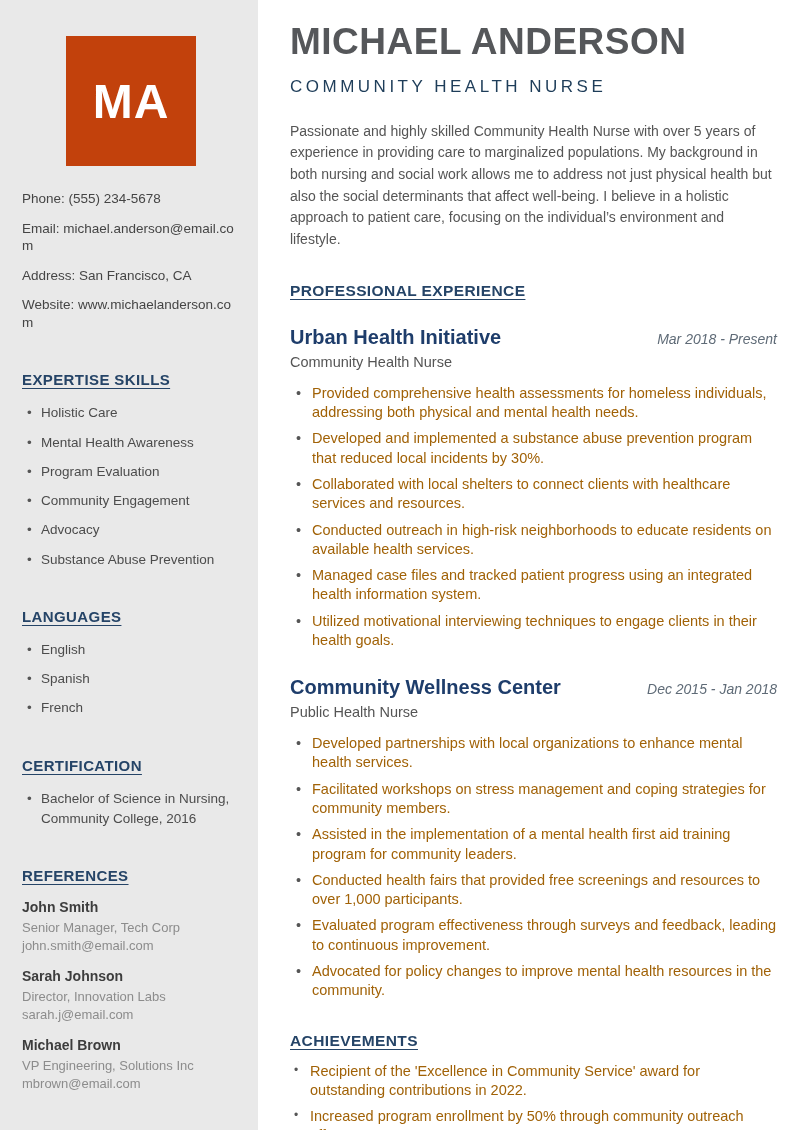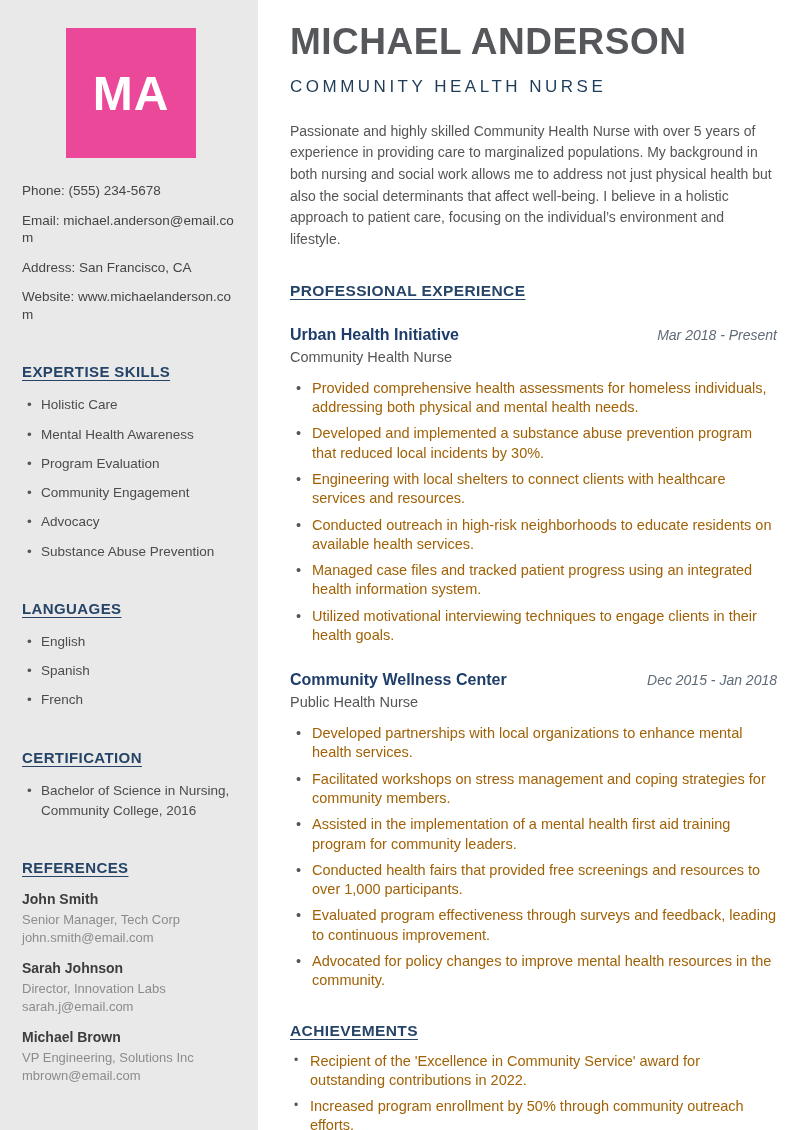--- a/index.html
+++ b/index.html
@@ -13,25 +13,25 @@
   .page { display: flex; width: 800px; height: 1130px; overflow: hidden; }
 
   
   .sidebar {
     width: 258px; flex-shrink: 0;
     background: #e9e9e9;
     padding: 24px 18px 20px 22px;
   }
   .avatar {
     width: 130px; height: 130px;
-    background: #ec4899;
+    background: #c2410c;
     color: #fff;
     display: flex; align-items: center; justify-content: center;
     font-size: 48px; font-weight: bold; letter-spacing: 1px;
-    margin: 4px auto;
+    margin: 12px auto;
   }
   .contact { margin-top: 24px; }
   .contact-line {
     font-size: 13.5px; color: #454545;
     margin-bottom: 12px; line-height: 1.3;
     word-break: break-all;
   }
   .side-heading {
     color: #254467;
     font-size: 15px; font-weight: bold;
@@ -74,21 +74,21 @@
   .main-heading {
     color: #254467;
     font-size: 15.5px; font-weight: bold;
     letter-spacing: 0.4px;
     text-decoration: underline;
     text-underline-offset: 3px;
     margin: 31px 0 0 0;
   }
   .job { margin-top: 26px; }
   .job-header { display: flex; justify-content: space-between; align-items: baseline; }
-  .job-company { font-size: 16px; font-weight: bold; color: #1e3d6b; }
+  .job-company { font-size: 20px; font-weight: bold; color: #1e3d6b; }
   .job-dates { font-size: 14px; font-style: italic; color: #5f6b77; }
   .job-role { margin-top: 5px; font-size: 14.5px; color: #555; }
   ul.main-list { list-style: none; margin: 14px 0 0 0; padding: 0 0 0 6px; }
   ul.main-list li {
     position: relative; padding-left: 16px;
     margin-bottom: 7px;
     font-size: 14.5px; color: #a16207; line-height: 1.33;
   }
   ul.main-list li::before {
     content: "•"; position: absolute; left: 0; top: 0; color: #555;
@@ -164,21 +164,21 @@
 
     <section class="job">
       <div class="job-header">
         <span class="job-company">Urban Health Initiative</span>
         <span class="job-dates">Mar 2018 - Present</span>
       </div>
       <div class="job-role">Community Health Nurse</div>
       <ul class="main-list">
         <li>Provided comprehensive health assessments for homeless individuals, addressing both physical and mental health needs.</li>
         <li>Developed and implemented a substance abuse prevention program that reduced local incidents by 30%.</li>
-        <li>Engineering with local shelters to connect clients with healthcare services and resources.</li>
+        <li>Collaborated with local shelters to connect clients with healthcare services and resources.</li>
         <li>Conducted outreach in high-risk neighborhoods to educate residents on available health services.</li>
         <li>Managed case files and tracked patient progress using an integrated health information system.</li>
         <li>Utilized motivational interviewing techniques to engage clients in their health goals.</li>
       </ul>
     </section>
 
     <section class="job">
       <div class="job-header">
         <span class="job-company">Community Wellness Center</span>
         <span class="job-dates">Dec 2015 - Jan 2018</span>

